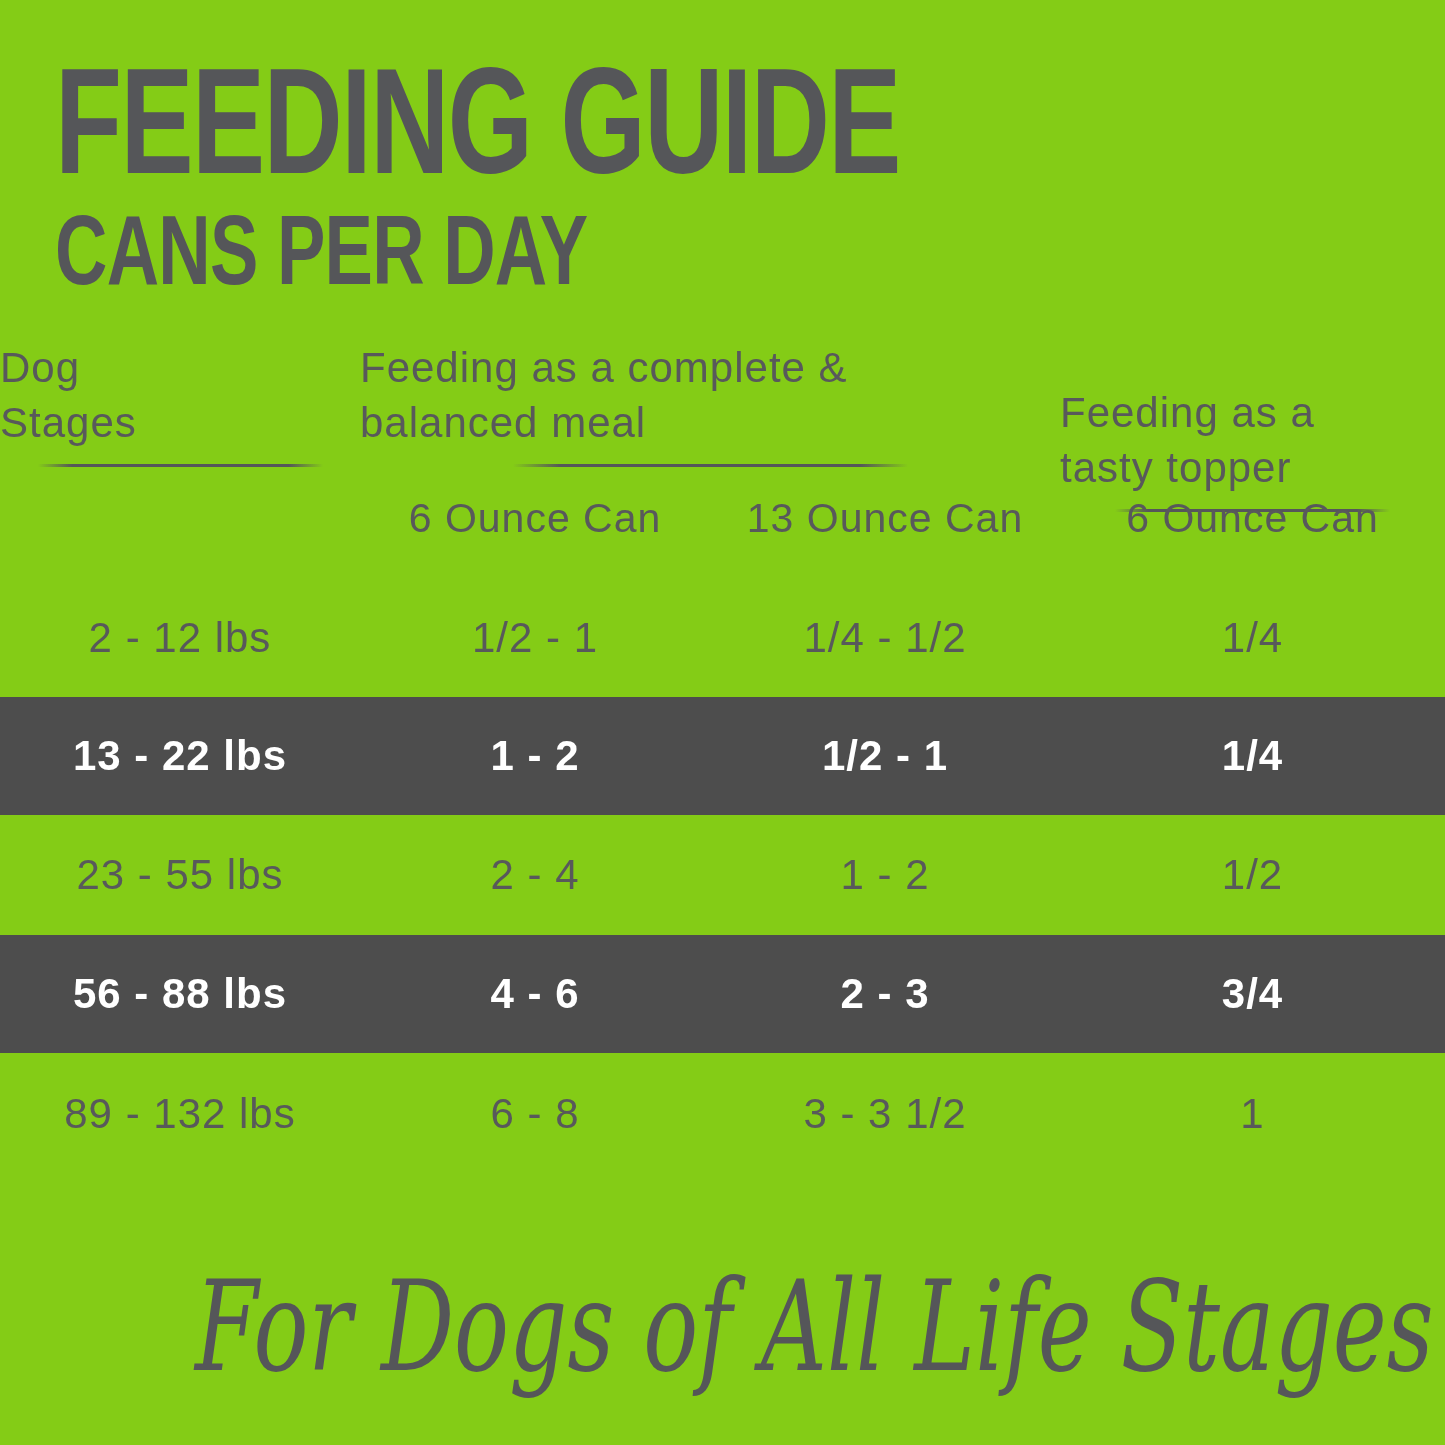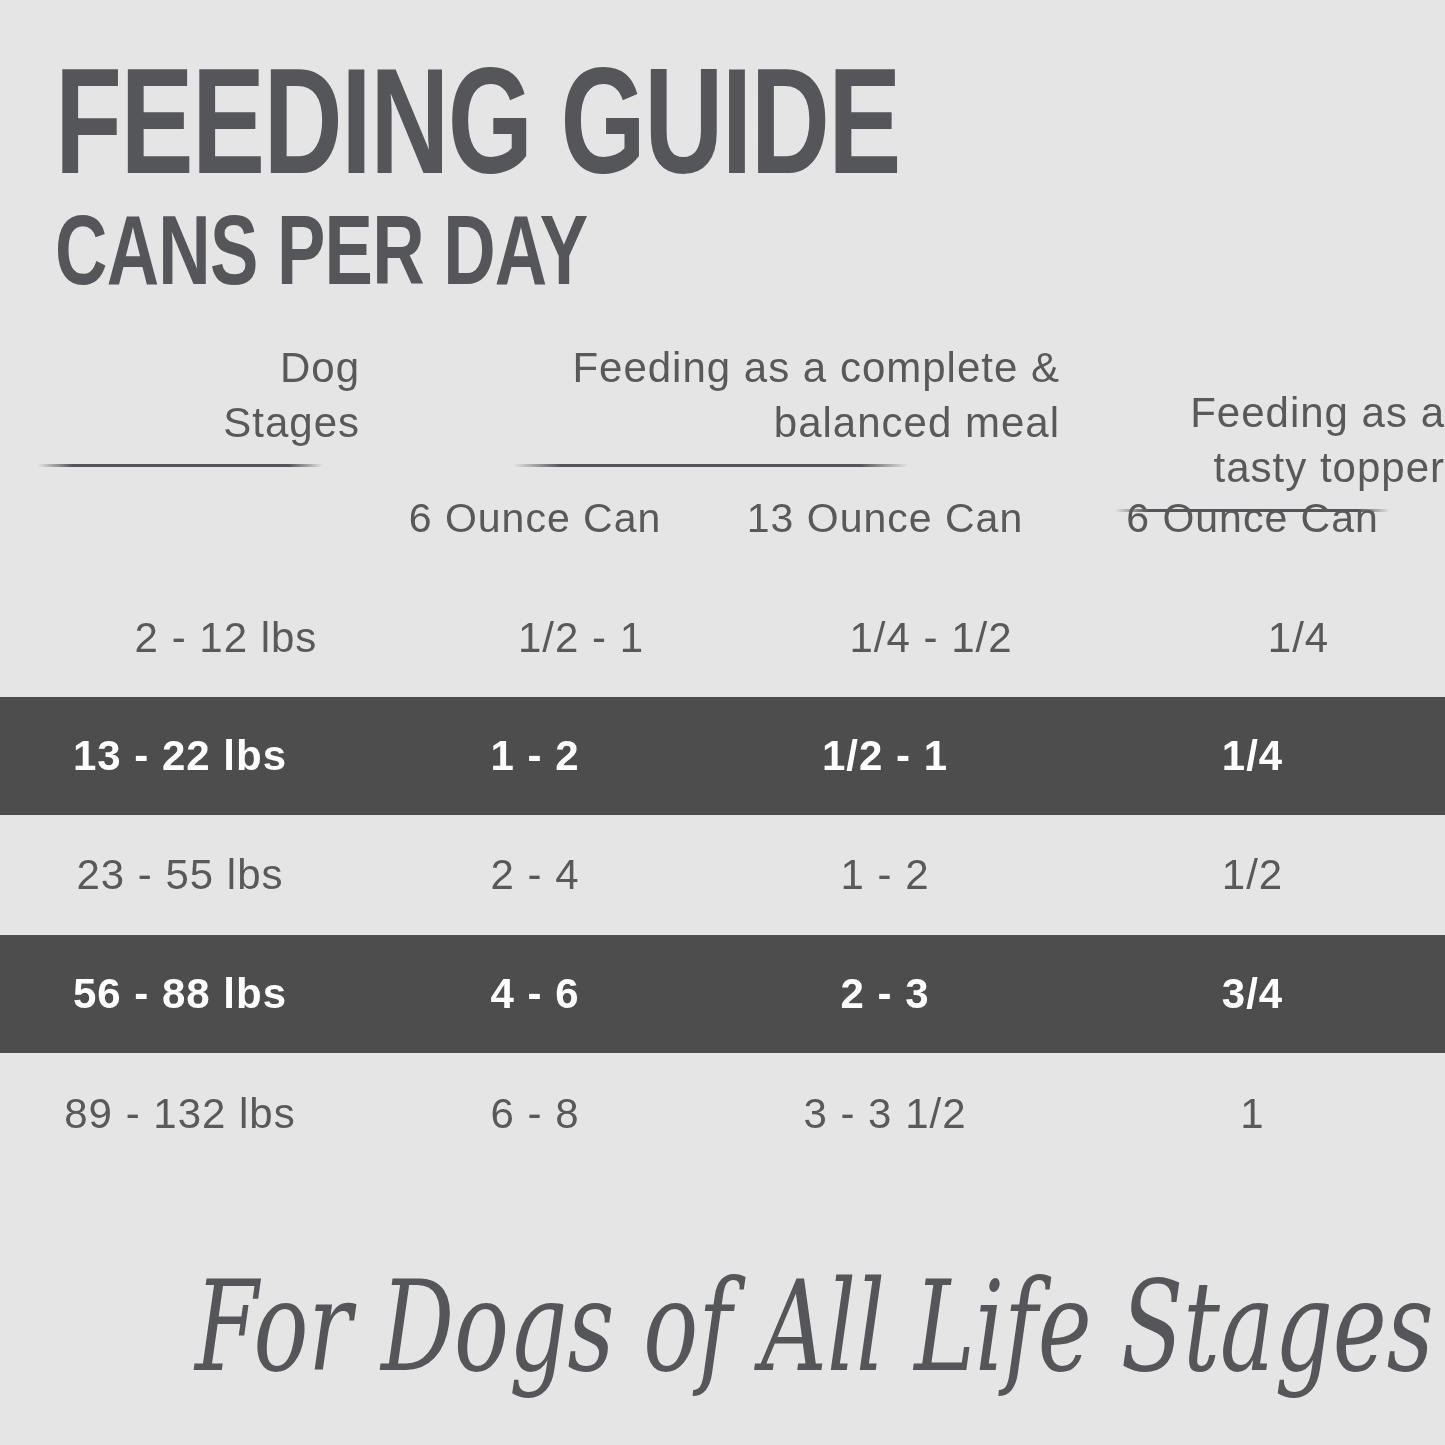--- a/index.html
+++ b/index.html
@@ -1,19 +1,19 @@
 <!DOCTYPE html>
 <html><head>
 <meta charset="utf-8">
 <style>
   html,body{margin:0;padding:0;}
   .canvas{
     position:relative;
     width:1445px;height:1445px;
-    background:#e5e5e5;
+    background:#84cc16;
     font-family:"Liberation Sans",sans-serif;
     color:#58595b;
     overflow:hidden;
   }
   .title{
     position:absolute;left:55px;top:46px;
     font-size:150px;font-weight:bold;line-height:1;
     letter-spacing:-2px;color:#555659;
     transform:scaleX(0.73);transform-origin:left top;
     white-space:nowrap;
@@ -25,21 +25,21 @@
     transform:scaleX(0.74);transform-origin:left top;
     white-space:nowrap;
   }
   .group-row{
     position:absolute;top:340px;left:0;width:1445px;
     display:flex;
   }
   .g1{width:360px;}
   .g2{width:700px;}
   .g3{width:385px;margin-top:45px;}
-  .group-cell{text-align:right;}
+  .group-cell{text-align:left;}
   .group-cell .line{
     display:block;font-size:42px;line-height:55px;
     letter-spacing:1px;color:#58595b;
   }
   .underline{
     height:3px;margin:14px auto 0;
     background:linear-gradient(to right,rgba(85,86,90,0),#55565a 12%,#55565a 88%,rgba(85,86,90,0));
   }
   .u1{width:285px;}
   .u2{width:395px;}
@@ -53,21 +53,21 @@
     font-size:41px;letter-spacing:1px;color:#58595b;
   }
   .rows{
     position:absolute;top:578px;left:0;width:1445px;
   }
   .row{
     display:grid;grid-template-columns:360px 350px 350px 385px;
     align-items:center;
   }
   .row.light{height:120px;background:transparent;}
-  .row.r1{height:119px;padding-left:46px;}
+  .row.r1{height:119px;}
   .row.r3{height:120px;}
   .row.r5{height:122px;}
   .row.dark{height:118px;background:#4d4d4d;color:#ffffff;font-weight:bold;}
   .cell{
     text-align:center;font-size:42px;letter-spacing:1px;
   }
   .tagline{
     position:absolute;top:1252px;left:0;width:1445px;
     text-align:center;
     font-family:"DejaVu Serif",serif;font-style:italic;

